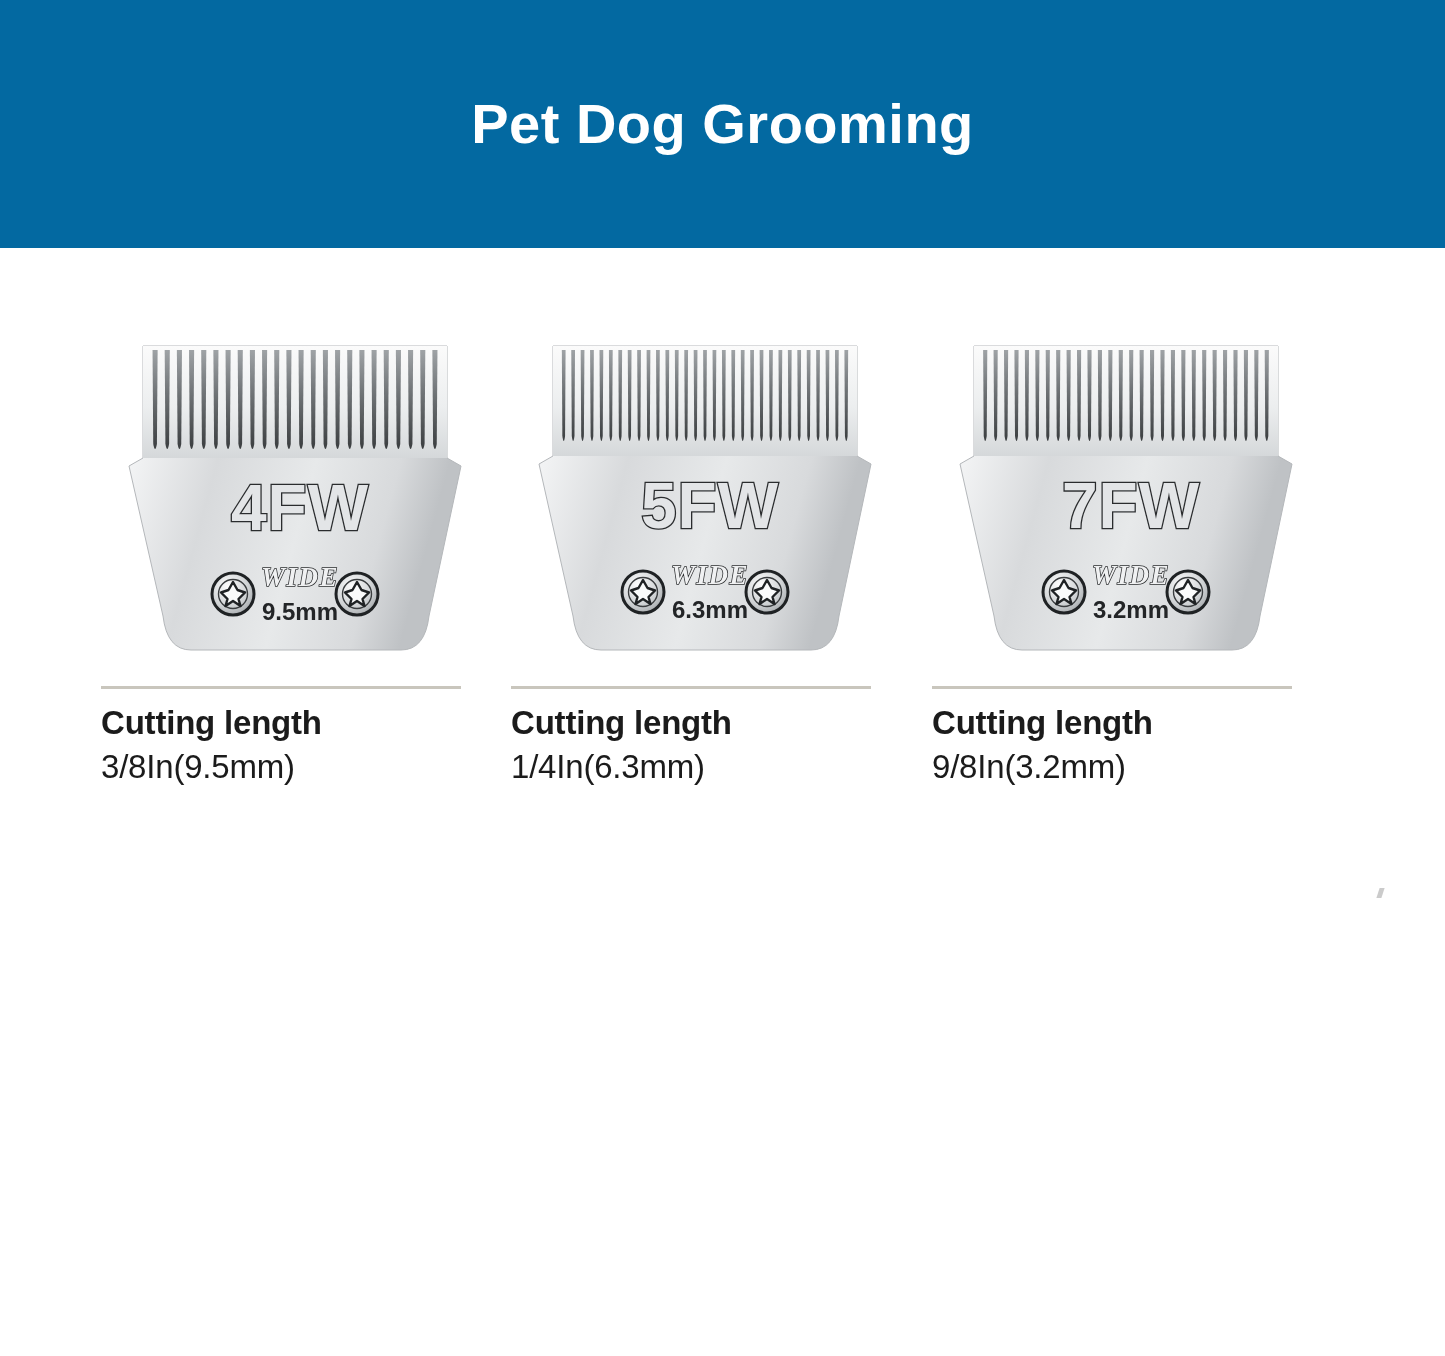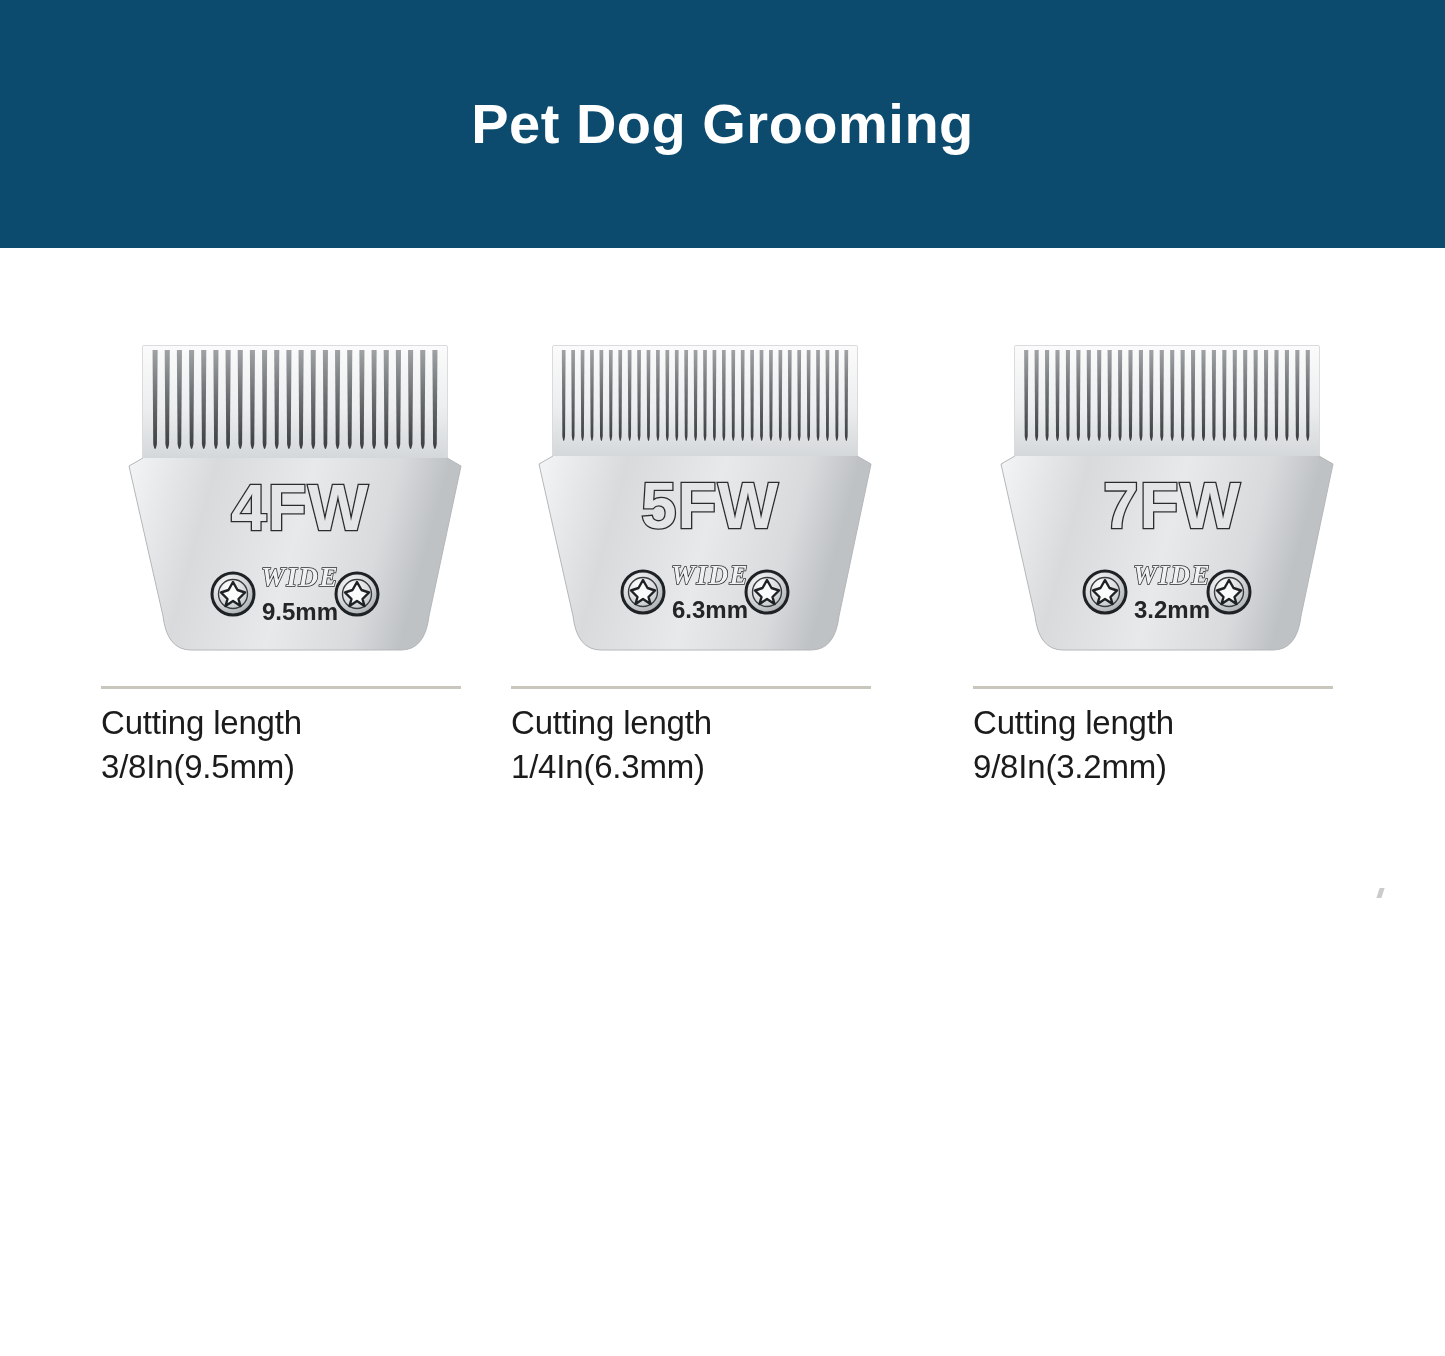--- a/index.html
+++ b/index.html
@@ -16,21 +16,21 @@
     -webkit-font-smoothing: antialiased;
   }
 
   
   .header-banner {
     position: absolute;
     left: 0;
     top: 0;
     width: 1445px;
     height: 248px;
-    background: #0c4a6e;
+    background: #0369a1;
     display: flex;
     flex-direction: column;
     align-items: center;
     justify-content: center;
   }
   .header-line {
     color: #ffffff;
     font-family: "Liberation Sans", sans-serif;
     font-weight: bold;
     font-size: 56px;
@@ -58,21 +58,21 @@
   .row-1 { top: 554px; }
 
   .card {
     position: absolute;
     top: 0;
     width: 420px;
     height: 554px;
   }
   .card-c0 { left: 85px; }
   .card-c1 { left: 495px; }
-  .card-c2 { left: 957px; }
+  .card-c2 { left: 916px; }
 
   .row-1 .card-c0 { left: 100px; }
   .row-1 .card-c1 { left: 548px; }
   .row-1 .card-c2 { left: 945px; }
 
   
   .blade-wrap {
     position: absolute;
     top: 90px;
     left: 0;
@@ -109,21 +109,21 @@
   }
   .cut-label, .cut-value {
     color: #1b1b1b;
     font-family: "Liberation Sans", sans-serif;
     font-weight: normal;
     font-size: 33px;
     line-height: 44px;
     letter-spacing: -0.2px;
     white-space: nowrap;
   }
-  .cut-label { margin-top: 12px; }
+  .cut-label { margin-top: 12px; font-weight: bold; }
 
   
   .stray-mark {
     position: absolute;
     left: 1378px;
     top: 888px;
     width: 5px;
     height: 10px;
     background: #b9b9b9;
     transform: skewX(-18deg);

